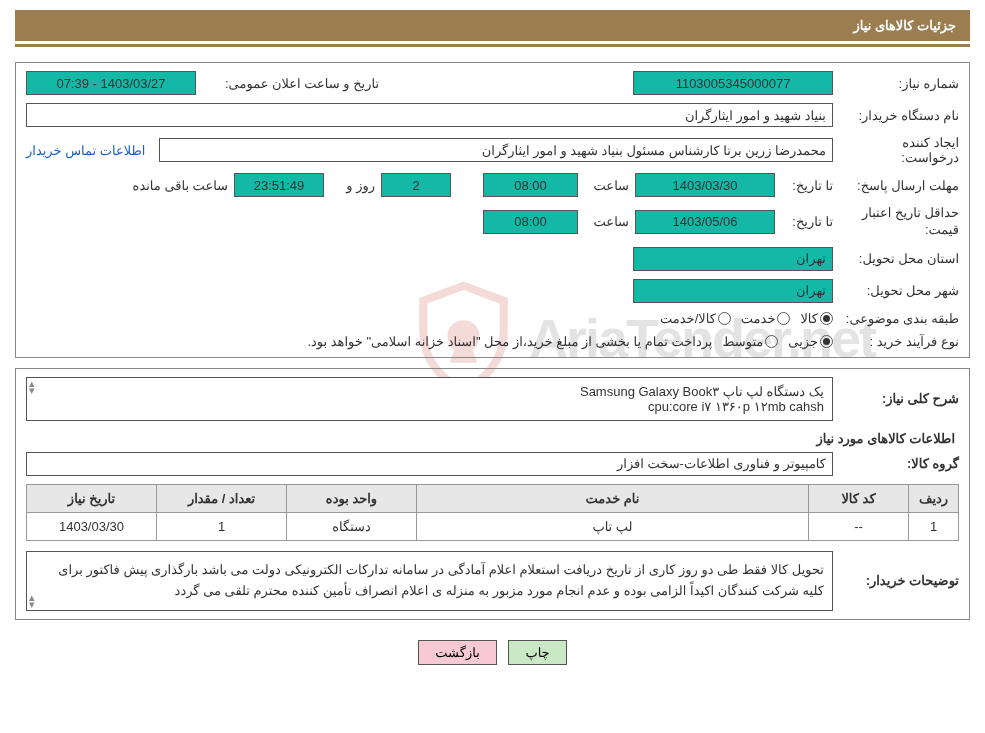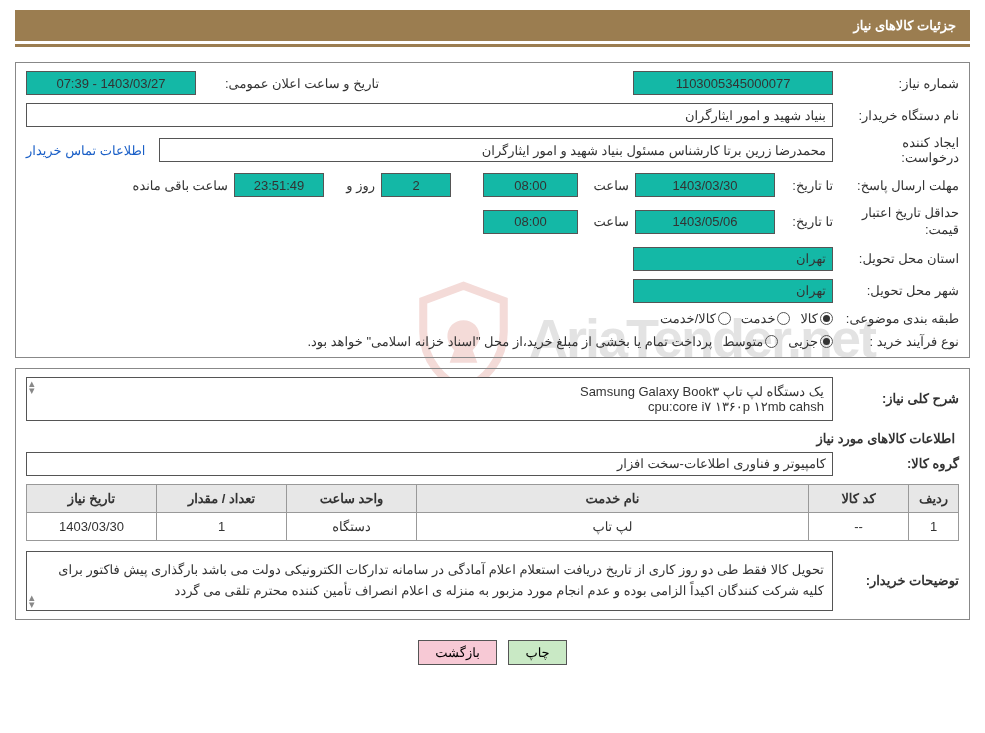--- a/index.html
+++ b/index.html
@@ -151,21 +151,21 @@
     <span class="lbl w120" style="font-weight:bold">گروه کالا:</span>
     <span class="field-stretch">کامپیوتر و فناوری اطلاعات-سخت افزار</span>
   </div>
 
   <table class="table">
     <thead>
       <tr>
         <th style="width:50px">ردیف</th>
         <th style="width:100px">کد کالا</th>
         <th>نام خدمت</th>
-        <th style="width:130px">واحد ساعت</th>
+        <th style="width:130px">واحد بوده</th>
         <th style="width:130px">تعداد / مقدار</th>
         <th style="width:130px">تاریخ نیاز</th>
       </tr>
     </thead>
     <tbody>
       <tr>
         <td>1</td>
         <td>--</td>
         <td>لپ تاپ</td>
         <td>دستگاه</td>

